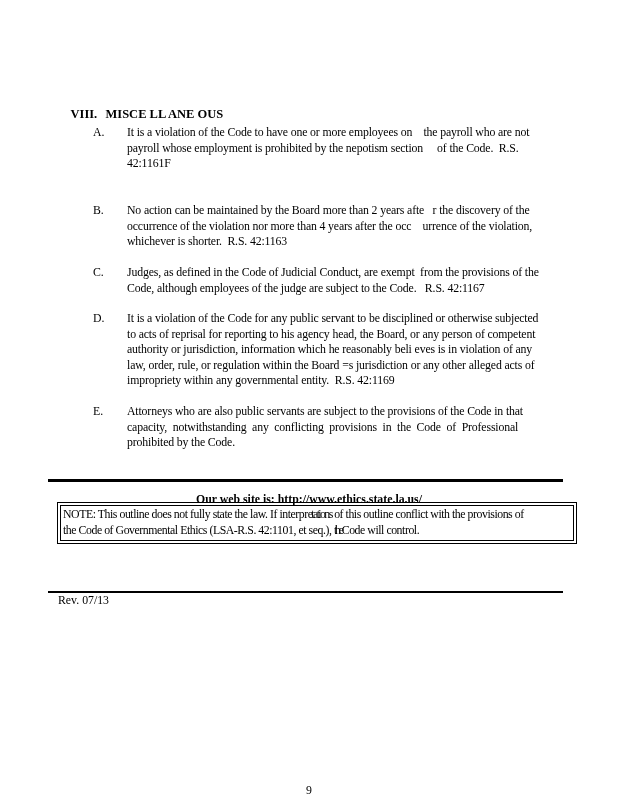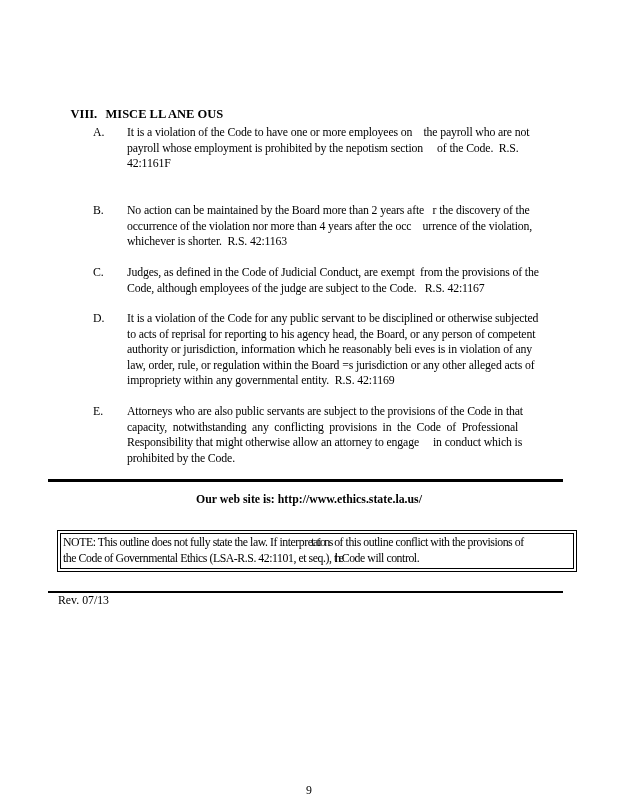--- a/index.html
+++ b/index.html
@@ -42,21 +42,21 @@
   .rule-top { top: 443px; height: 3px; }
   .rule-bottom { top: 555px; height: 2px; }
 
   .website {
     position: absolute; top: 456px; left: 0; width: 618px;
     text-align: center; font-weight: bold;
     font-size: 11.8px; line-height: 15.5px; white-space: pre;
   }
 
   .notebox {
-    position: absolute; top: 494px; left: 57px;
+    position: absolute; top: 466px; left: 57px;
     width: 520px; box-sizing: border-box;
     border: 4px double #000;
     padding: 1px 0 2px 2px;
     overflow: visible;
   }
   .notebox .nline {
     font-size: 11.8px; line-height: 15.5px;
     letter-spacing: -0.45px; white-space: pre;
   }
   .squeeze { letter-spacing: -1.6px; }
@@ -113,21 +113,20 @@
           <div class="line">authority or jurisdiction, information which he reasonably beli eves is in violation of any</div>
           <div class="line">law, order, rule, or regulation within the Board =s jurisdiction or any other alleged acts of</div>
           <div class="line">impropriety within any governmental entity.  R.S. 42:1169</div>
         </div>
       </div>
       <div class="item">
         <div class="item-label">E.</div>
         <div class="item-body">
           <div class="line">Attorneys who are also public servants are subject to the provisions of the Code in that</div>
           <div class="line">capacity,  notwithstanding  any  conflicting  provisions  in  the  Code  of  Professional</div>
-          <div class="line">Responsibility that might otherwise allow an attorney to engage     in conduct which is</div>
           <div class="line">prohibited by the Code.</div>
         </div>
       </div>
     </div>
 
   <div class="rule rule-top"></div>
 
   <div class="website">Our web site is: http://www.ethics.state.la.us/</div>
 
   <div class="notebox">

